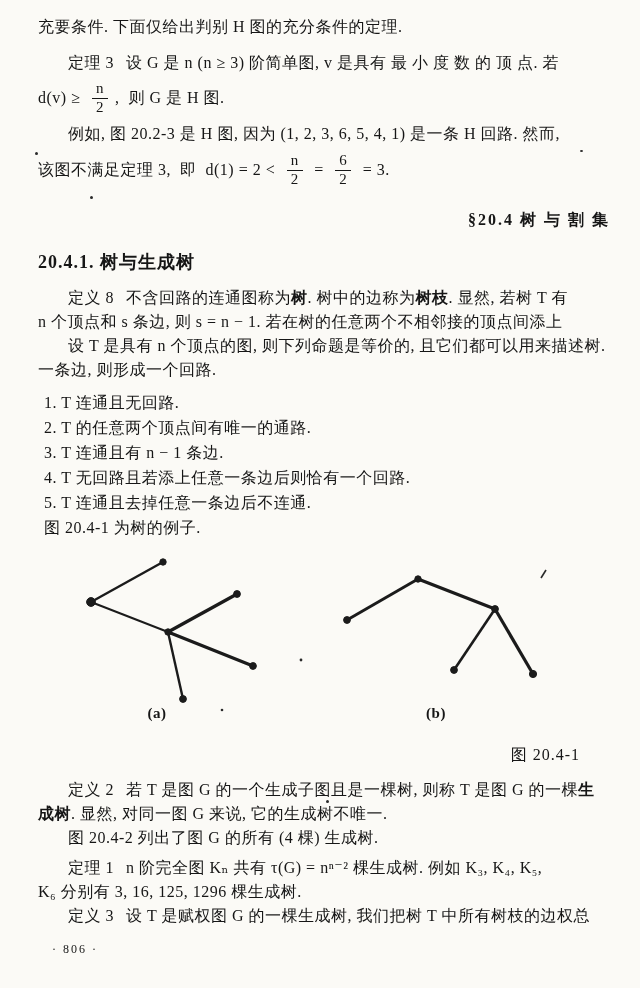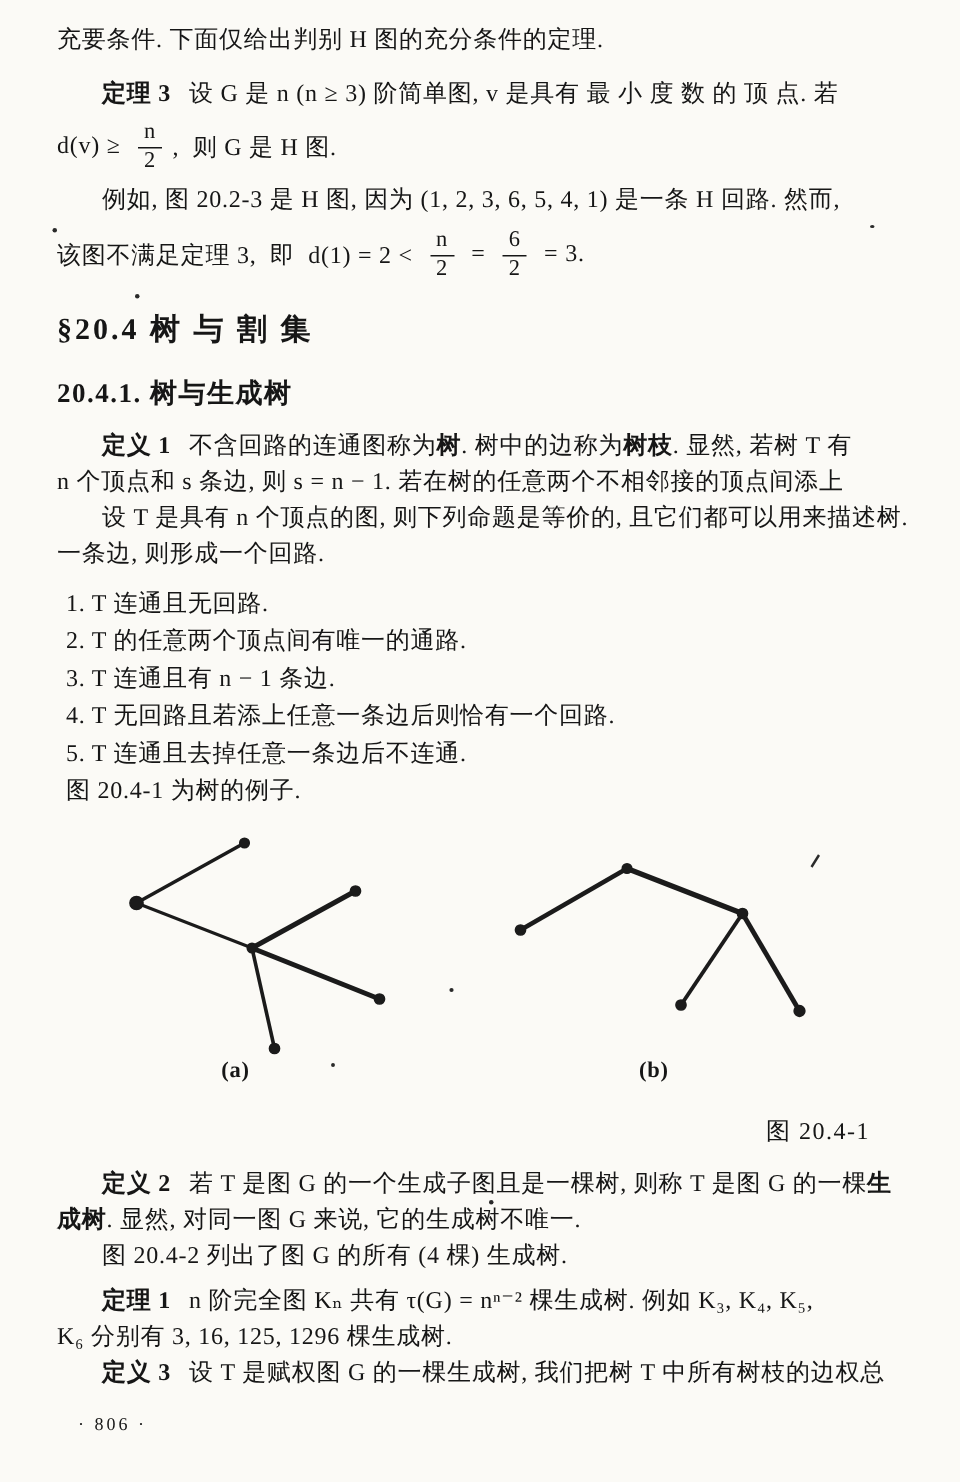--- a/index.html
+++ b/index.html
@@ -14,35 +14,35 @@
     font-size:16px;
     letter-spacing:0.5px;
     overflow:hidden;
     padding:8px 30px 0 38px;
   }
   .tline { line-height:24px; }
   .p0 { margin-top:6px; line-height:26px; }
   .thm-line { margin-top:10px; line-height:26px; }
   .indent { text-indent:30px; }
   .bf { font-weight:bold; }
-  .lbl { font-weight:bold; margin-right:12px;margin-top:15px; }
+  .lbl { font-weight:normal; margin-right:12px;margin-top:15px; }
   .mathline {
     display:flex; align-items:center; height:44px;
   }
   .mathline .mseg { white-space:pre; }
   .mathline.cont { padding-left:0; }
   .frac {
     display:inline-flex; flex-direction:column; align-items:center;
     line-height:1.05; margin:0 7px; font-size:15px;
   }
   .frac .num { border-bottom:1.6px solid #161616; padding:0 4px 1px; }
   .frac .den { padding-top:1px; }
   .section-title {
     margin-top:12px; line-height:32px;
-    font-size:20px; font-weight:bold; text-align:left;
+    font-size:16px; font-weight:bold; text-align:right;
     letter-spacing:2px;
   }
   .subsection-title {
     margin-top:12px; line-height:28px;
     font-size:18px; font-weight:bold; letter-spacing:1px;
   }
   .body-line { line-height:24px; }
   .body-first { margin-top:10px; }
   .list-block { margin-top:8px; }
   .list-line { line-height:25px; padding-left:6px; }
@@ -98,21 +98,21 @@
       <span class="den">2</span>
     </span>
     <span class="mseg"> = 3.</span>
   </div>
 
   <div class="section-title">§20.4  树 与 割 集</div>
 
   <div class="subsection-title">20.4.1. 树与生成树</div>
 
   <div class="body-line body-first indent">
-    <span class="lbl">定义 1</span><span>不含回路的连通图称为</span><span class="bf">树</span><span>. 树中的边称为</span><span class="bf">树枝</span><span>. 显然, 若树 T 有</span>
+    <span class="lbl">定义 8</span><span>不含回路的连通图称为</span><span class="bf">树</span><span>. 树中的边称为</span><span class="bf">树枝</span><span>. 显然, 若树 T 有</span>
   </div>
   <div class="body-line">n 个顶点和 s 条边, 则 s = n − 1. 若在树的任意两个不相邻接的顶点间添上</div>
   <div class="body-line indent">设 T 是具有 n 个顶点的图, 则下列命题是等价的, 且它们都可以用来描述树.</div>
 
   <div class="body-line">一条边, 则形成一个回路.</div>
 
   <div class="list-block">
     <div class="list-line">1.  T 连通且无回路.</div>
     <div class="list-line">2.  T 的任意两个顶点间有唯一的通路.</div>
     <div class="list-line">3.  T 连通且有 n − 1 条边.</div>

